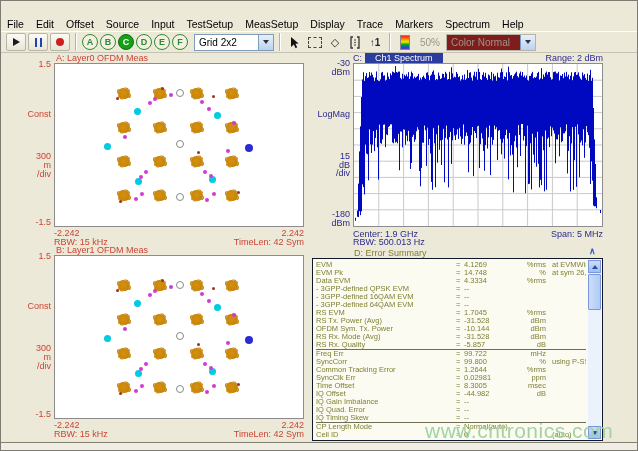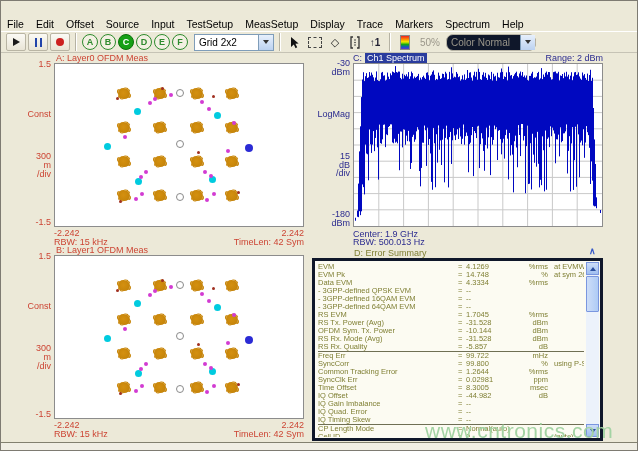--- a/index.html
+++ b/index.html
@@ -36,51 +36,51 @@
   .tracegrp{display:inline-flex;gap:2px;align-items:center;}
   .trace-btn{width:14px;height:14px;border:1px solid #2E8B2E;border-radius:50%;color:#2E8B2E;
     font-size:9px;font-weight:bold;display:inline-flex;align-items:center;justify-content:center;background:#F3F0E3;}
   .trace-btn.active{background:#15A015;color:#fff;border-color:#0B700B;}
   .combo{height:17px;border:1px solid #7F9DB9;background:#fff;display:inline-flex;align-items:center;
     box-sizing:border-box;font-size:10px;margin-left:4px;}
   .combo-text{padding:0 4px;white-space:nowrap;flex:1;}
   .combo-arrow{width:14px;height:15px;background:linear-gradient(180deg,#E7F0FC,#BCD2F0);
     border-left:1px solid #7F9DB9;display:inline-flex;align-items:center;justify-content:center;flex:none;}
   .combo-arrow::after{content:"";width:0;height:0;border-top:4px solid #333;border-left:3.5px solid transparent;border-right:3.5px solid transparent;}
-  .combo.disabled{background:#0f172a;border-color:#B7B3A4;border-radius:7px;}
+  .combo.disabled{background:#7f1d1d;border-color:#B7B3A4;}
   .combo.disabled .combo-text{color:#9a968a;}
   .tool{width:18px;height:18px;display:inline-flex;align-items:center;justify-content:center;font-size:11px;color:#222;}
   .dashrect{width:12px;height:9px;border:1px dashed #444;}
   .rainbow{width:8px;height:13px;background:linear-gradient(180deg,#E22 0%,#F80 25%,#EE0 45%,#1A1 65%,#15C 85%,#63C 100%);border:1px solid #888;}
   .graytext{color:#9a968a;font-size:10px;margin-left:4px;}
   
   .content{position:absolute;left:0;top:52px;width:638px;height:389px;background:#ECE9D8;}
   .plot{position:absolute;width:250px;height:164px;background:#fff;border:1px solid #8C8C8C;box-sizing:border-box;overflow:hidden;}
   .rlab{position:absolute;color:#CC4433;font-size:9px;line-height:9px;white-space:nowrap;}
   .nlab{position:absolute;color:#2B2B8F;font-size:9px;line-height:9px;white-space:nowrap;}
   .olab{position:absolute;color:#7F7F33;font-size:9px;line-height:9px;white-space:nowrap;}
   .right{text-align:right;}
   .ylab{position:absolute;left:2px;width:48px;text-align:right;font-size:9px;line-height:9px;}
   .ylab.red{color:#CC4433;}
   .ylabc{position:absolute;left:302px;width:47px;text-align:right;font-size:9px;line-height:8.5px;color:#2B2B8F;}
-  .selhl{background:#2A3C9E;color:#fff;padding:0 2px;margin-left:3px;}
+  .selhl{background:#2A3C9E;color:#fff;padding:0 10px;margin-left:3px;}
   
   .blob{position:absolute;width:12px;height:11px;border-radius:46% 54% 50% 50%;
     background:radial-gradient(circle at 45% 45%,#D49010 0%,#C8860A 60%,#B4770A 100%);
     box-shadow:4px 2px 0 -3px #C8860A,-4px -2px 0 -3px #C8860A,2px -4px 0 -3.5px #C8860A,
       -2px 4px 0 -3.5px #C8860A,4px -3px 0 -4px #C8860A,-4px 3px 0 -4px #C8860A;}
   .dot{position:absolute;border-radius:50%;}
   .dot.pilot_reference{width:6px;height:6px;border:1px solid #8A8A8A;background:transparent;}
   .dot.sync_qpsk{width:7px;height:7px;background:#00CBDF;}
   .dot.control{width:8px;height:8px;background:#2B2BD5;}
   .dot.pbch_magenta{width:4px;height:4px;background:#D23BD2;}
   .dot.misc_dots{width:3px;height:3px;background:#A03020;}
   
   .dbox{position:absolute;left:311px;top:205px;width:291px;height:183px;background:#FCFBF2;
-    border:3px solid #0f172a;box-sizing:border-box;text-decoration:underline;}
+    border:1px solid #0f172a;box-sizing:border-box;text-decoration:underline;}
   .drows{position:absolute;left:3px;top:2px;right:16px;bottom:1px;overflow:hidden;color:#7F7F33;font-size:7.5px;}
   .drow{display:flex;height:8px;line-height:8px;white-space:nowrap;}
   .dl{width:140px;flex:none;overflow:hidden;}
   .de{width:8px;flex:none;}
   .dv{width:48px;flex:none;}
   .du{width:34px;flex:none;text-align:right;}
   .dx{margin-left:6px;}
   .row-group.sep{border-top:1px solid #6F6F54;}
   .dscroll{position:absolute;right:1px;top:1px;width:13px;bottom:1px;background:#ECF2FB;}
   .sbtn{position:absolute;left:0;width:13px;height:13px;box-sizing:border-box;
@@ -575,20 +575,21 @@
           <line x1="238.5" y1="13.812320780407639" x2="238.5" y2="116.62569078106898" stroke="#0008C0" stroke-width="1"></line>
           <line x1="239.5" y1="43.986194823781226" x2="239.5" y2="141.59904929379468" stroke="#0008C0" stroke-width="1"></line>
           <line x1="240.5" y1="75.43955594500382" x2="240.5" y2="142.37568140259015" stroke="#0008C0" stroke-width="1"></line>
           <line x1="241.5" y1="99.99073996491795" x2="241.5" y2="142.18853820560966" stroke="#0008C0" stroke-width="1"></line>
           <line x1="242.5" y1="133.34914168475464" x2="242.5" y2="144.24627215411516" stroke="#0008C0" stroke-width="1"></line>
           <line x1="246.5" y1="146.02546328522266" x2="246.5" y2="149.02546328522266" stroke="#0008C0" stroke-width="1"></line>
         </svg>
     </div>
     <div class="nlab" style="left:352px;top:177px">Center: 1.9 GHz</div>
     <div class="nlab" style="left:352px;top:185px">RBW: 500.013 Hz</div>
+    <div class="nlab right" style="left:452px;top:177px;width:150px">Span: 5 MHz</div>
 
     <div class="olab" style="left:353px;top:196px">D: Error Summary</div>
     <div class="dchev">∧</div>
     <div class="dbox">
       <div class="drows">
           <div class="row-group">
             <div class="drow">
               <span class="dl">EVM</span>
               <span class="de">=</span>
               <span class="dv">4.1269</span>

